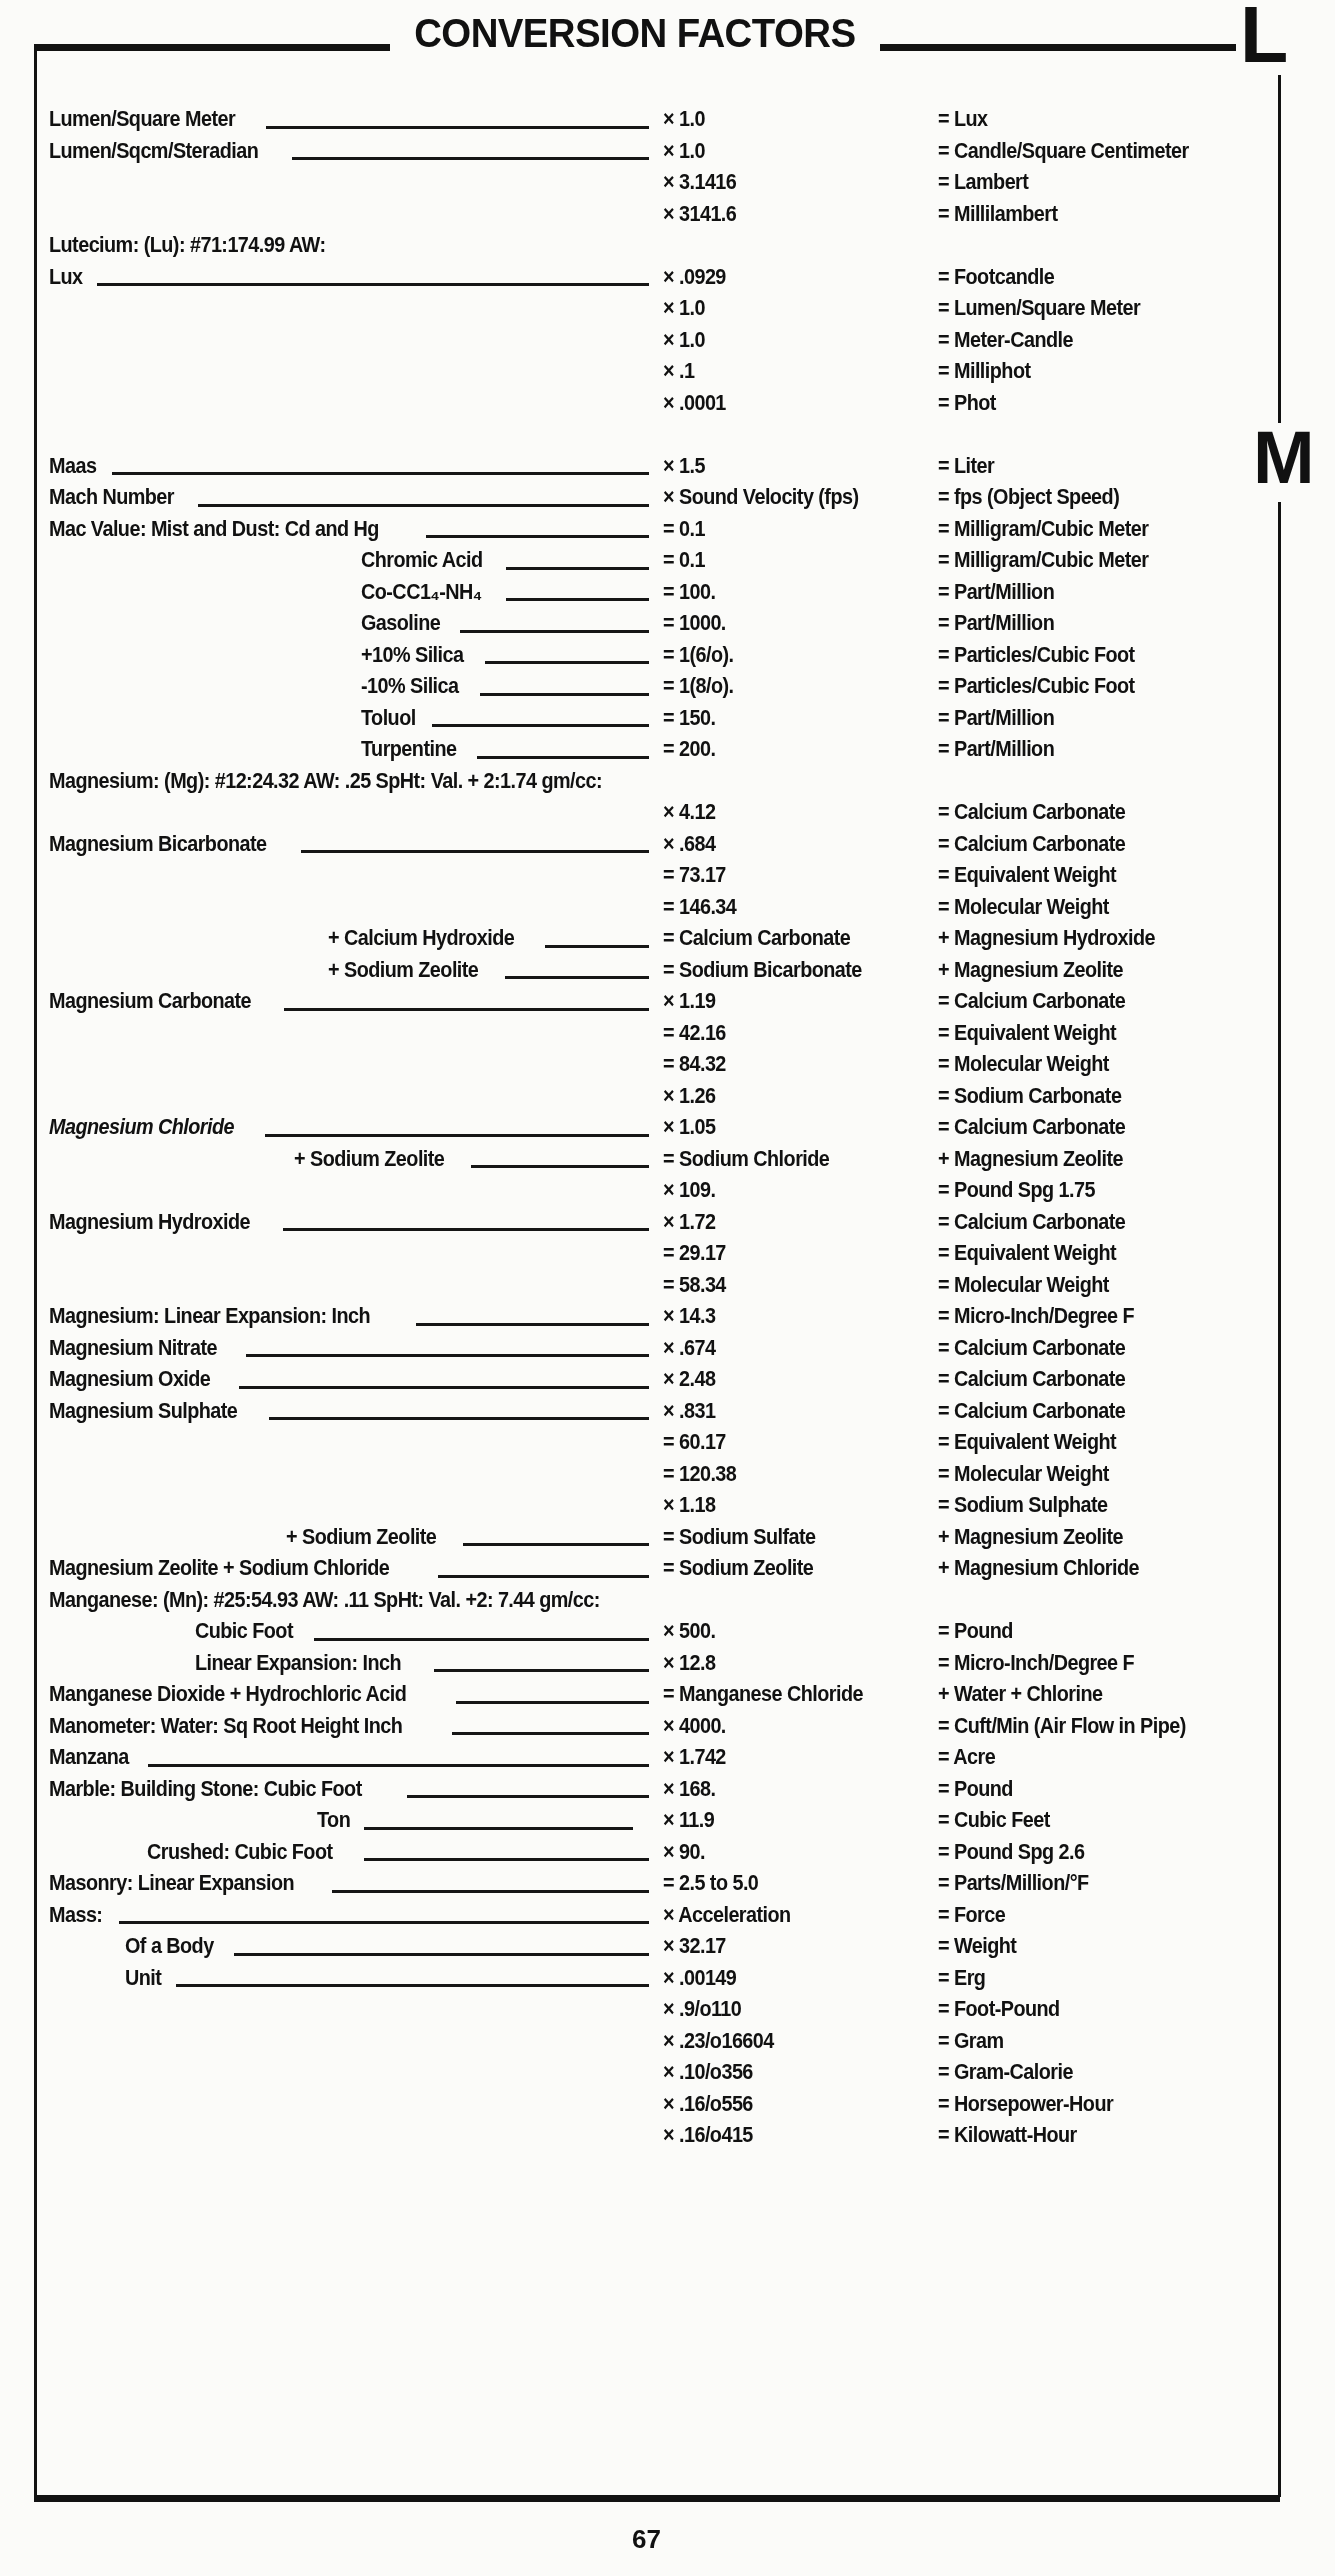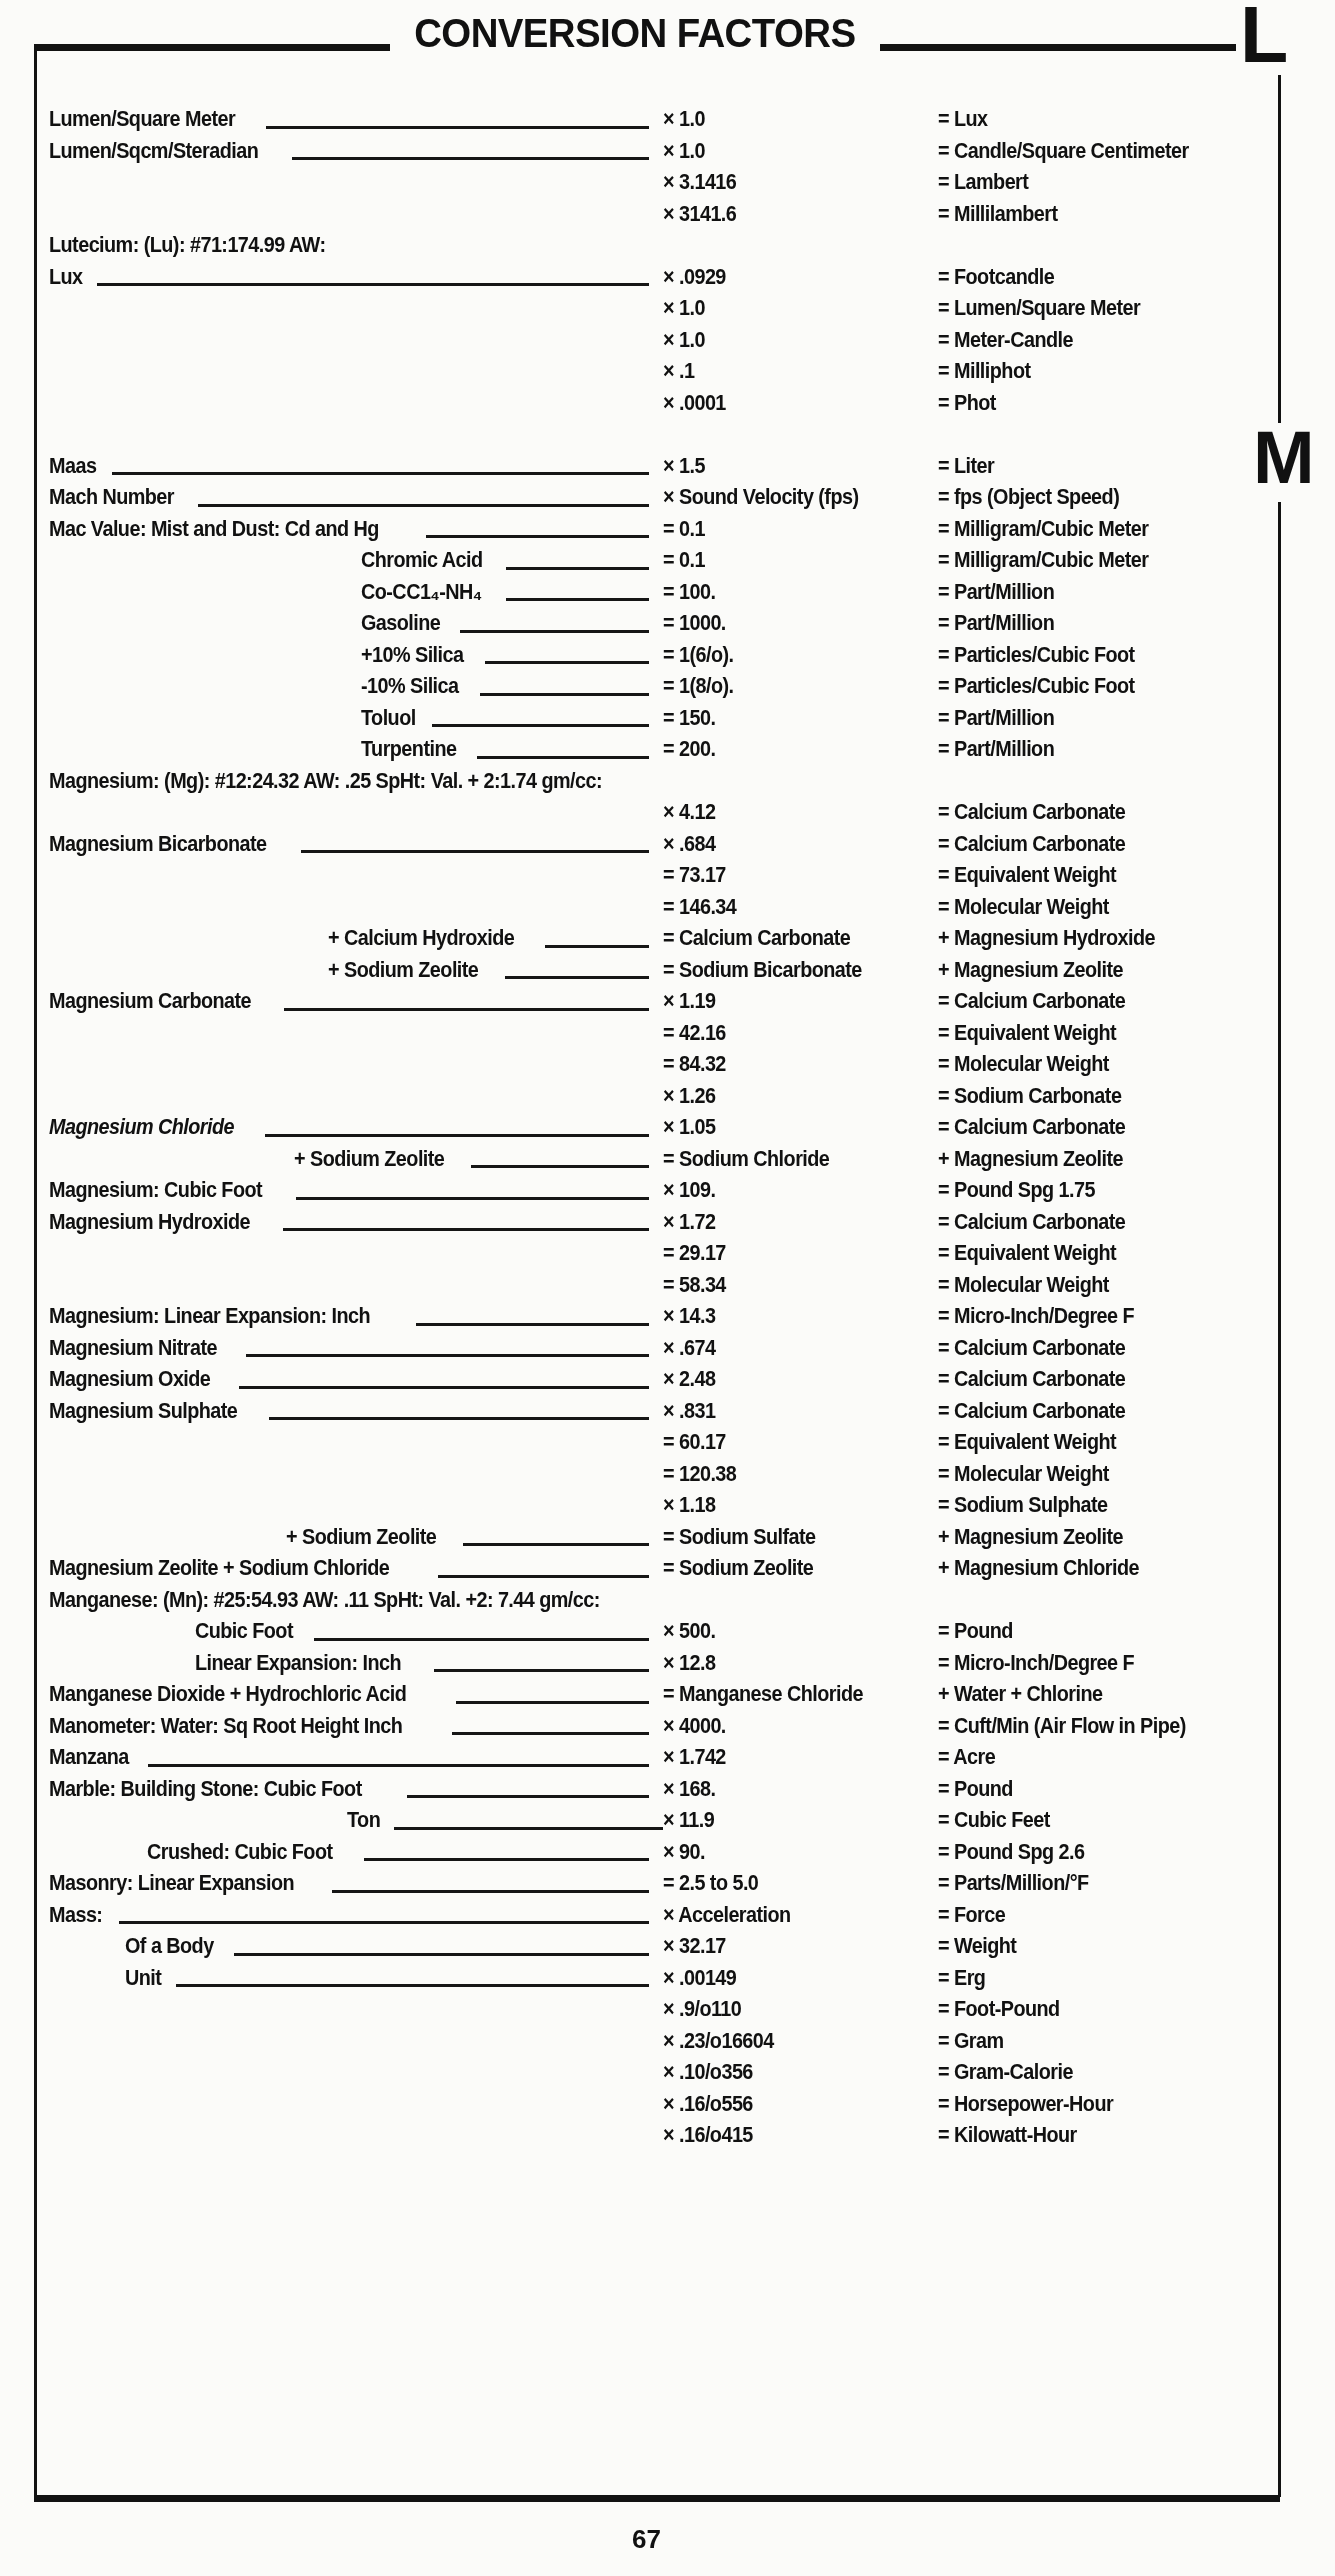--- a/index.html
+++ b/index.html
@@ -267,24 +267,20 @@
       </div>
       <div class="frow">
         <div class="lz" style="left: 294px; width: 359px;">
           <span class="lt cx">+ Sodium Zeolite</span>
           <span class="leader"></span>
         </div>
         <span class="mid"><span class="cx">= Sodium Chloride</span></span>
         <span class="res"><span class="cx">+ Magnesium Zeolite</span></span>
       </div>
       <div class="frow">
-        <div class="lz" style="left: 49px; width: 604px;">
-          <span class="lt cx">Magnesium: Cubic Foot</span>
-          <span class="leader"></span>
-        </div>
         <span class="mid"><span class="cx">× 109.</span></span>
         <span class="res"><span class="cx">= Pound Spg 1.75</span></span>
       </div>
       <div class="frow">
         <div class="lz" style="left: 49px; width: 604px;">
           <span class="lt cx">Magnesium Hydroxide</span>
           <span class="leader"></span>
         </div>
         <span class="mid"><span class="cx">× 1.72</span></span>
         <span class="res"><span class="cx">= Calcium Carbonate</span></span>
@@ -404,21 +400,21 @@
       </div>
       <div class="frow">
         <div class="lz" style="left: 49px; width: 604px;">
           <span class="lt cx">Marble: Building Stone: Cubic Foot</span>
           <span class="leader"></span>
         </div>
         <span class="mid"><span class="cx">× 168.</span></span>
         <span class="res"><span class="cx">= Pound</span></span>
       </div>
       <div class="frow">
-        <div class="lz" style="left: 347px; width: 320px;">
+        <div class="lz" style="left: 317px; width: 320px;">
           <span class="lt cx">Ton</span>
           <span class="leader"></span>
         </div>
         <span class="mid"><span class="cx">× 11.9</span></span>
         <span class="res"><span class="cx">= Cubic Feet</span></span>
       </div>
       <div class="frow">
         <div class="lz" style="left: 147px; width: 506px;">
           <span class="lt cx">Crushed: Cubic Foot</span>
           <span class="leader"></span>

